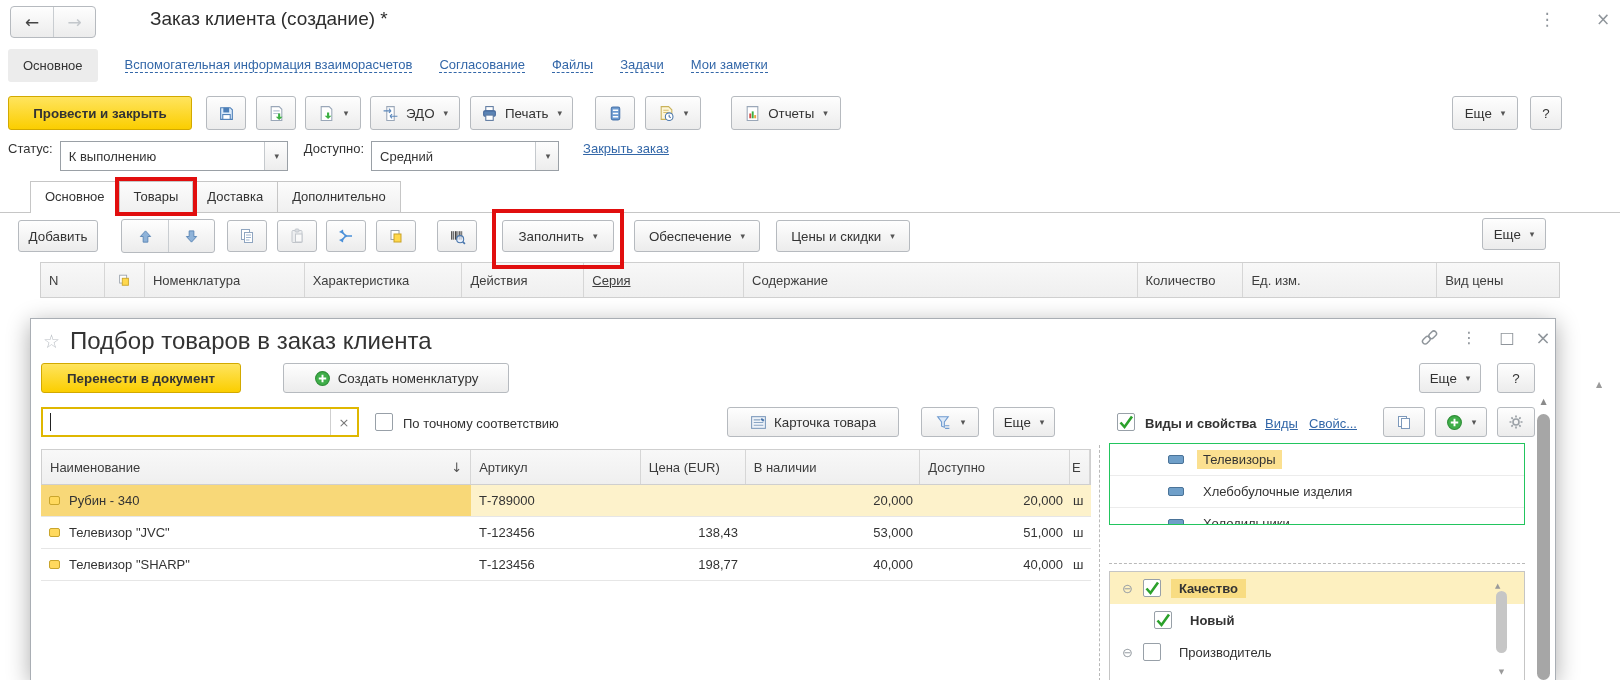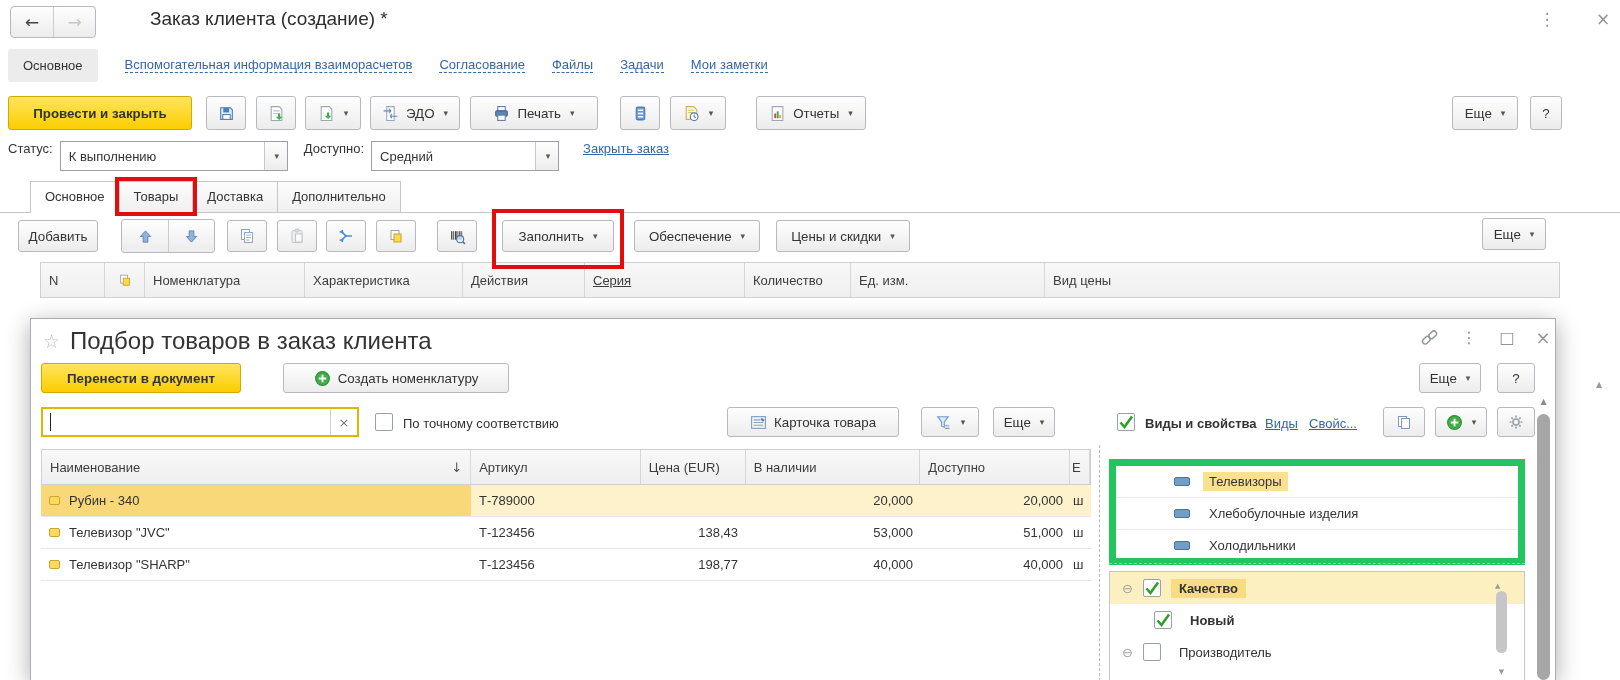--- a/index.html
+++ b/index.html
@@ -96,21 +96,21 @@
   .num { justify-content:flex-end; }
   .c-name { width:430px; } .c-art { width:170px; } .c-price { width:105px; }
   .c-stock { width:175px; } .c-avail { width:150px; } .c-unit { width:20px; padding:0 2px; }
   .rowsel { background:#fdf2cb; }
   .rowsel .c-name { background:#f8d878; }
   .itemico { width:11px; height:9px; background:#ffd95e; border:1px solid #c9a52c; border-radius:2px; margin-right:9px; flex:none; }
   .sortarr { position:absolute; right:8px; color:#555; }
 
   
   .vsplit { left:1068px; top:126px; height:236px; border-left:1px dashed #b9b9b9; }
-  .sidelist { left:1078px; top:140px; width:416px; height:106px; border:7px solid #22c55e; background:#fff; overflow:hidden; }
+  .sidelist { left:1078px; top:124px; width:416px; height:82px; border:1px solid #22c55e; background:#fff; overflow:hidden; }
   .srow { display:flex; align-items:center; height:32px; border-bottom:1px solid #ececec; padding-left:58px; cursor:pointer; }
   .catico { width:16px; height:9px; background:#6f9fc9; border:1px solid #4a7398; border-radius:2px; margin-right:13px; flex:none; }
   .catlbl { padding:2px 6px; }
   .catsel { background:#fbe090; }
   .sidesep { left:1078px; top:244px; width:416px; border-top:1px dashed #b9b9b9; }
   .sidetree { left:1078px; top:252px; width:416px; height:110px; border:1px solid #c5c5c5; border-bottom:none; background:#fff; }
   .trow { display:flex; align-items:center; height:32px; }
   .tgl { width:15px; height:15px; color:#9aa0a6; font-size:13px; line-height:15px; text-align:center; margin:0 8px 0 10px; flex:none; }
   .proplbl { margin-left:10px; padding:2px 8px; }
   .bold { font-weight:bold; }
@@ -186,21 +186,21 @@
       <span>
           <svg width="17" height="17" viewBox="0 0 16 16">
             <path d="M4.5 1.5h7v13h-7z" fill="#fff" stroke="#9aa7b8"></path>
             <path d="M1.5 5.5h7m0 0-2-2m2 2-2 2" stroke="#5b87ba" fill="none"></path>
             <path d="M14.5 10.5h-7m0 0 2-2m-2 2 2 2" stroke="#5b87ba" fill="none"></path>
           </svg>
         </span>
       <span>ЭДО</span>
       <span class="dd uni">▾</span>
       </button>
-    <button class="btn" style="margin-left:10px;width:128px;">
+    <button class="btn" style="margin-left:10px;width:103px;">
       <span>
           <svg width="17" height="17" viewBox="0 0 16 16">
             <rect x="4.5" y="1.5" width="7" height="4" fill="#fff" stroke="#5e7aa0"></rect>
             <rect x="2.5" y="5.5" width="11" height="5" rx="1" fill="#5b84b5" stroke="#46689a"></rect>
             <rect x="4.5" y="9.5" width="7" height="5" fill="#fff" stroke="#5e7aa0"></rect>
           </svg>
         </span>
       <span>Печать</span>
       <span class="dd uni">▾</span>
       </button>
@@ -363,20 +363,21 @@
           <svg width="14" height="14" viewBox="0 0 16 16">
             <rect x="3" y="2.5" width="8" height="9" fill="#fff" stroke="#9aa2ac"></rect>
             <rect x="6" y="6" width="7" height="8" fill="#ffd84d" stroke="#c9a227"></rect>
           </svg>
         </span>
       </span>
     <span class="gcol" style="width:160px;">Номенклатура</span>
     <span class="gcol" style="width:158px;">Характеристика</span>
     <span class="gcol" style="width:122px;">Действия</span>
     <span class="gcol" style="width:160px;text-decoration:underline;">Серия</span>
+    <span class="gcol" style="width:394px;">Содержание</span>
     <span class="gcol" style="width:106px;">Количество</span>
     <span class="gcol" style="width:194px;">Ед. изм.</span>
     <span class="gcol" style="width:122px;border-right:none;">Вид цены</span>
   </div>
 
   <div class="abs stray-up uni">▲</div>
 
   <div class="abs dialog">
 
     <div class="abs dlg-title">

